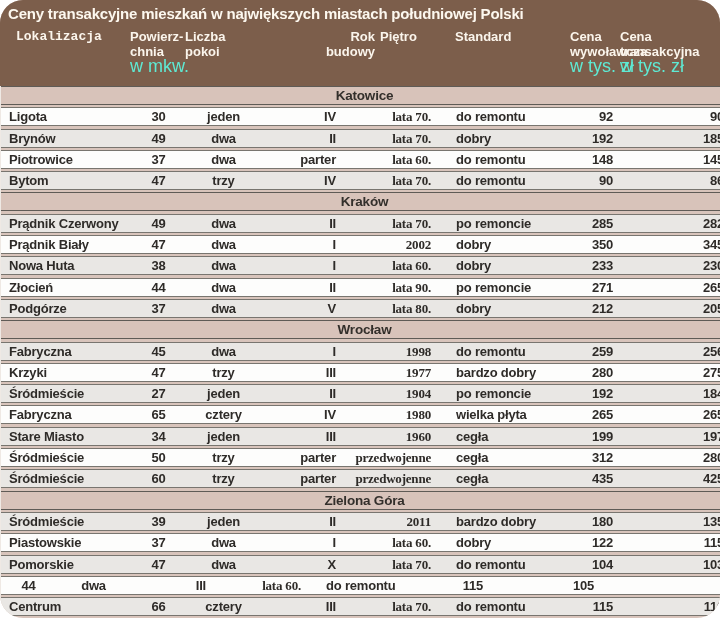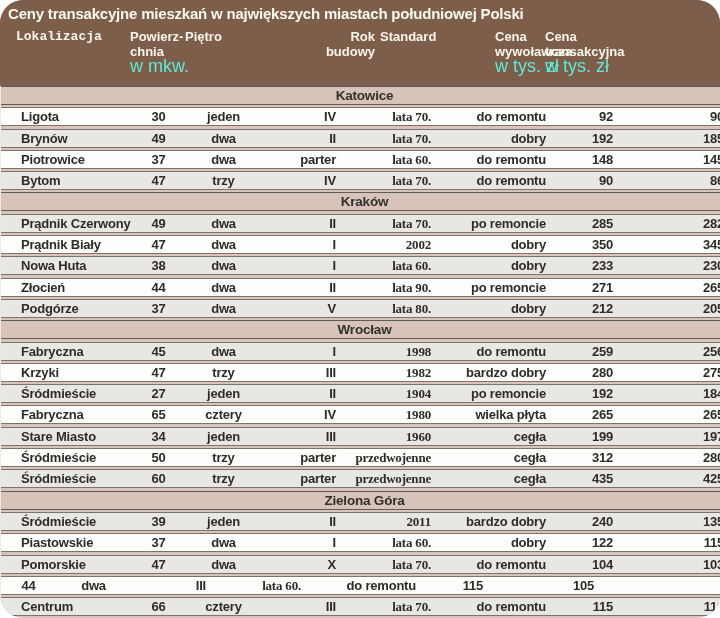--- a/index.html
+++ b/index.html
@@ -78,26 +78,26 @@
     margin-bottom:2.3px;
     font-size:13px;
     font-weight:bold;
     color:#2e2b28;
     letter-spacing:-0.2px;
     width:790px;
   }
   .row.w { background:#fdfdfc; }
   .row.g { background:#e9e7e4; }
   .cell { flex:none; box-sizing:border-box; white-space:nowrap; overflow:visible; }
-  .c0 { width:130px; text-align:left;  padding-left:20px; }
+  .c0 { width:130px; text-align:left;  padding-left:8px; }
   .c1 { width:55px;  text-align:center; }
   .c2 { width:75px;  text-align:center; }
   .c3 { width:75px;  text-align:right; }
   .c4 { width:120px; text-align:right; padding-right:25px;font-family:Liberation Serif, serif; }
-  .c5 { width:100px; text-align:right; padding-right:10px; }
+  .c5 { width:100px; text-align:left; padding-right:10px; }
   .c6 { width:65px;  text-align:right; padding-right:8px; }
   .c7 { width:170px; text-align:right; padding-right:67px; }
   .tbody { border-left:1px solid #efe9e4; }
 </style>
 </head>
 <body>
 
 <div class="screen">
   <div class="table">
 
@@ -105,26 +105,30 @@
       <div class="title">Ceny transakcyjne mieszkań w największych miastach południowej Polski</div>
       <div class="cols">
         <div class="hcell w0 h0">
           <span class="hline">Lokalizacja</span>
         </div>
         <div class="hcell w1">
           <span class="hline">Powierz-</span>
           <span class="hline">chnia</span>
           <span class="unit">w mkw.</span>
         </div>
-        <div class="hcell w3">
-          <span class="hline">Piętro</span>
+        <div class="hcell w2">
+          <span class="hline">Liczba</span>
+          <span class="hline">pokoi</span>
         </div>
         <div class="hcell w4 h4">
           <span class="hline">Rok</span>
           <span class="hline">budowy</span>
+        </div>
+        <div class="hcell w3">
+          <span class="hline">Piętro</span>
         </div>
         <div class="hcell w5">
           <span class="hline">Standard</span>
         </div>
         <div class="hcell w6 h6">
           <span class="hline">Cena</span>
           <span class="hline">wywoławcza</span>
           <span class="unit">w tys. zł</span>
         </div>
         <div class="hcell w7">
@@ -243,21 +247,21 @@
           <div class="cell c4">1998</div>
           <div class="cell c5">do remontu</div>
           <div class="cell c6">259</div>
           <div class="cell c7">256</div>
         </div>
         <div class="row w">
           <div class="cell c0">Krzyki</div>
           <div class="cell c1">47</div>
           <div class="cell c2">trzy</div>
           <div class="cell c3">III</div>
-          <div class="cell c4">1982</div>
+          <div class="cell c4">1977</div>
           <div class="cell c5">bardzo dobry</div>
           <div class="cell c6">280</div>
           <div class="cell c7">275</div>
         </div>
         <div class="row g">
           <div class="cell c0">Śródmieście</div>
           <div class="cell c1">27</div>
           <div class="cell c2">jeden</div>
           <div class="cell c3">II</div>
           <div class="cell c4">1904</div>
@@ -308,21 +312,21 @@
         <div class="band">
           <span class="band-label">Zielona Góra</span>
         </div>
         <div class="row g">
           <div class="cell c0">Śródmieście</div>
           <div class="cell c1">39</div>
           <div class="cell c2">jeden</div>
           <div class="cell c3">II</div>
           <div class="cell c4">2011</div>
           <div class="cell c5">bardzo dobry</div>
-          <div class="cell c6">240</div>
+          <div class="cell c6">180</div>
           <div class="cell c7">135</div>
         </div>
         <div class="row w">
           <div class="cell c0">Piastowskie</div>
           <div class="cell c1">37</div>
           <div class="cell c2">dwa</div>
           <div class="cell c3">I</div>
           <div class="cell c4">lata 60.</div>
           <div class="cell c5">dobry</div>
           <div class="cell c6">122</div>

